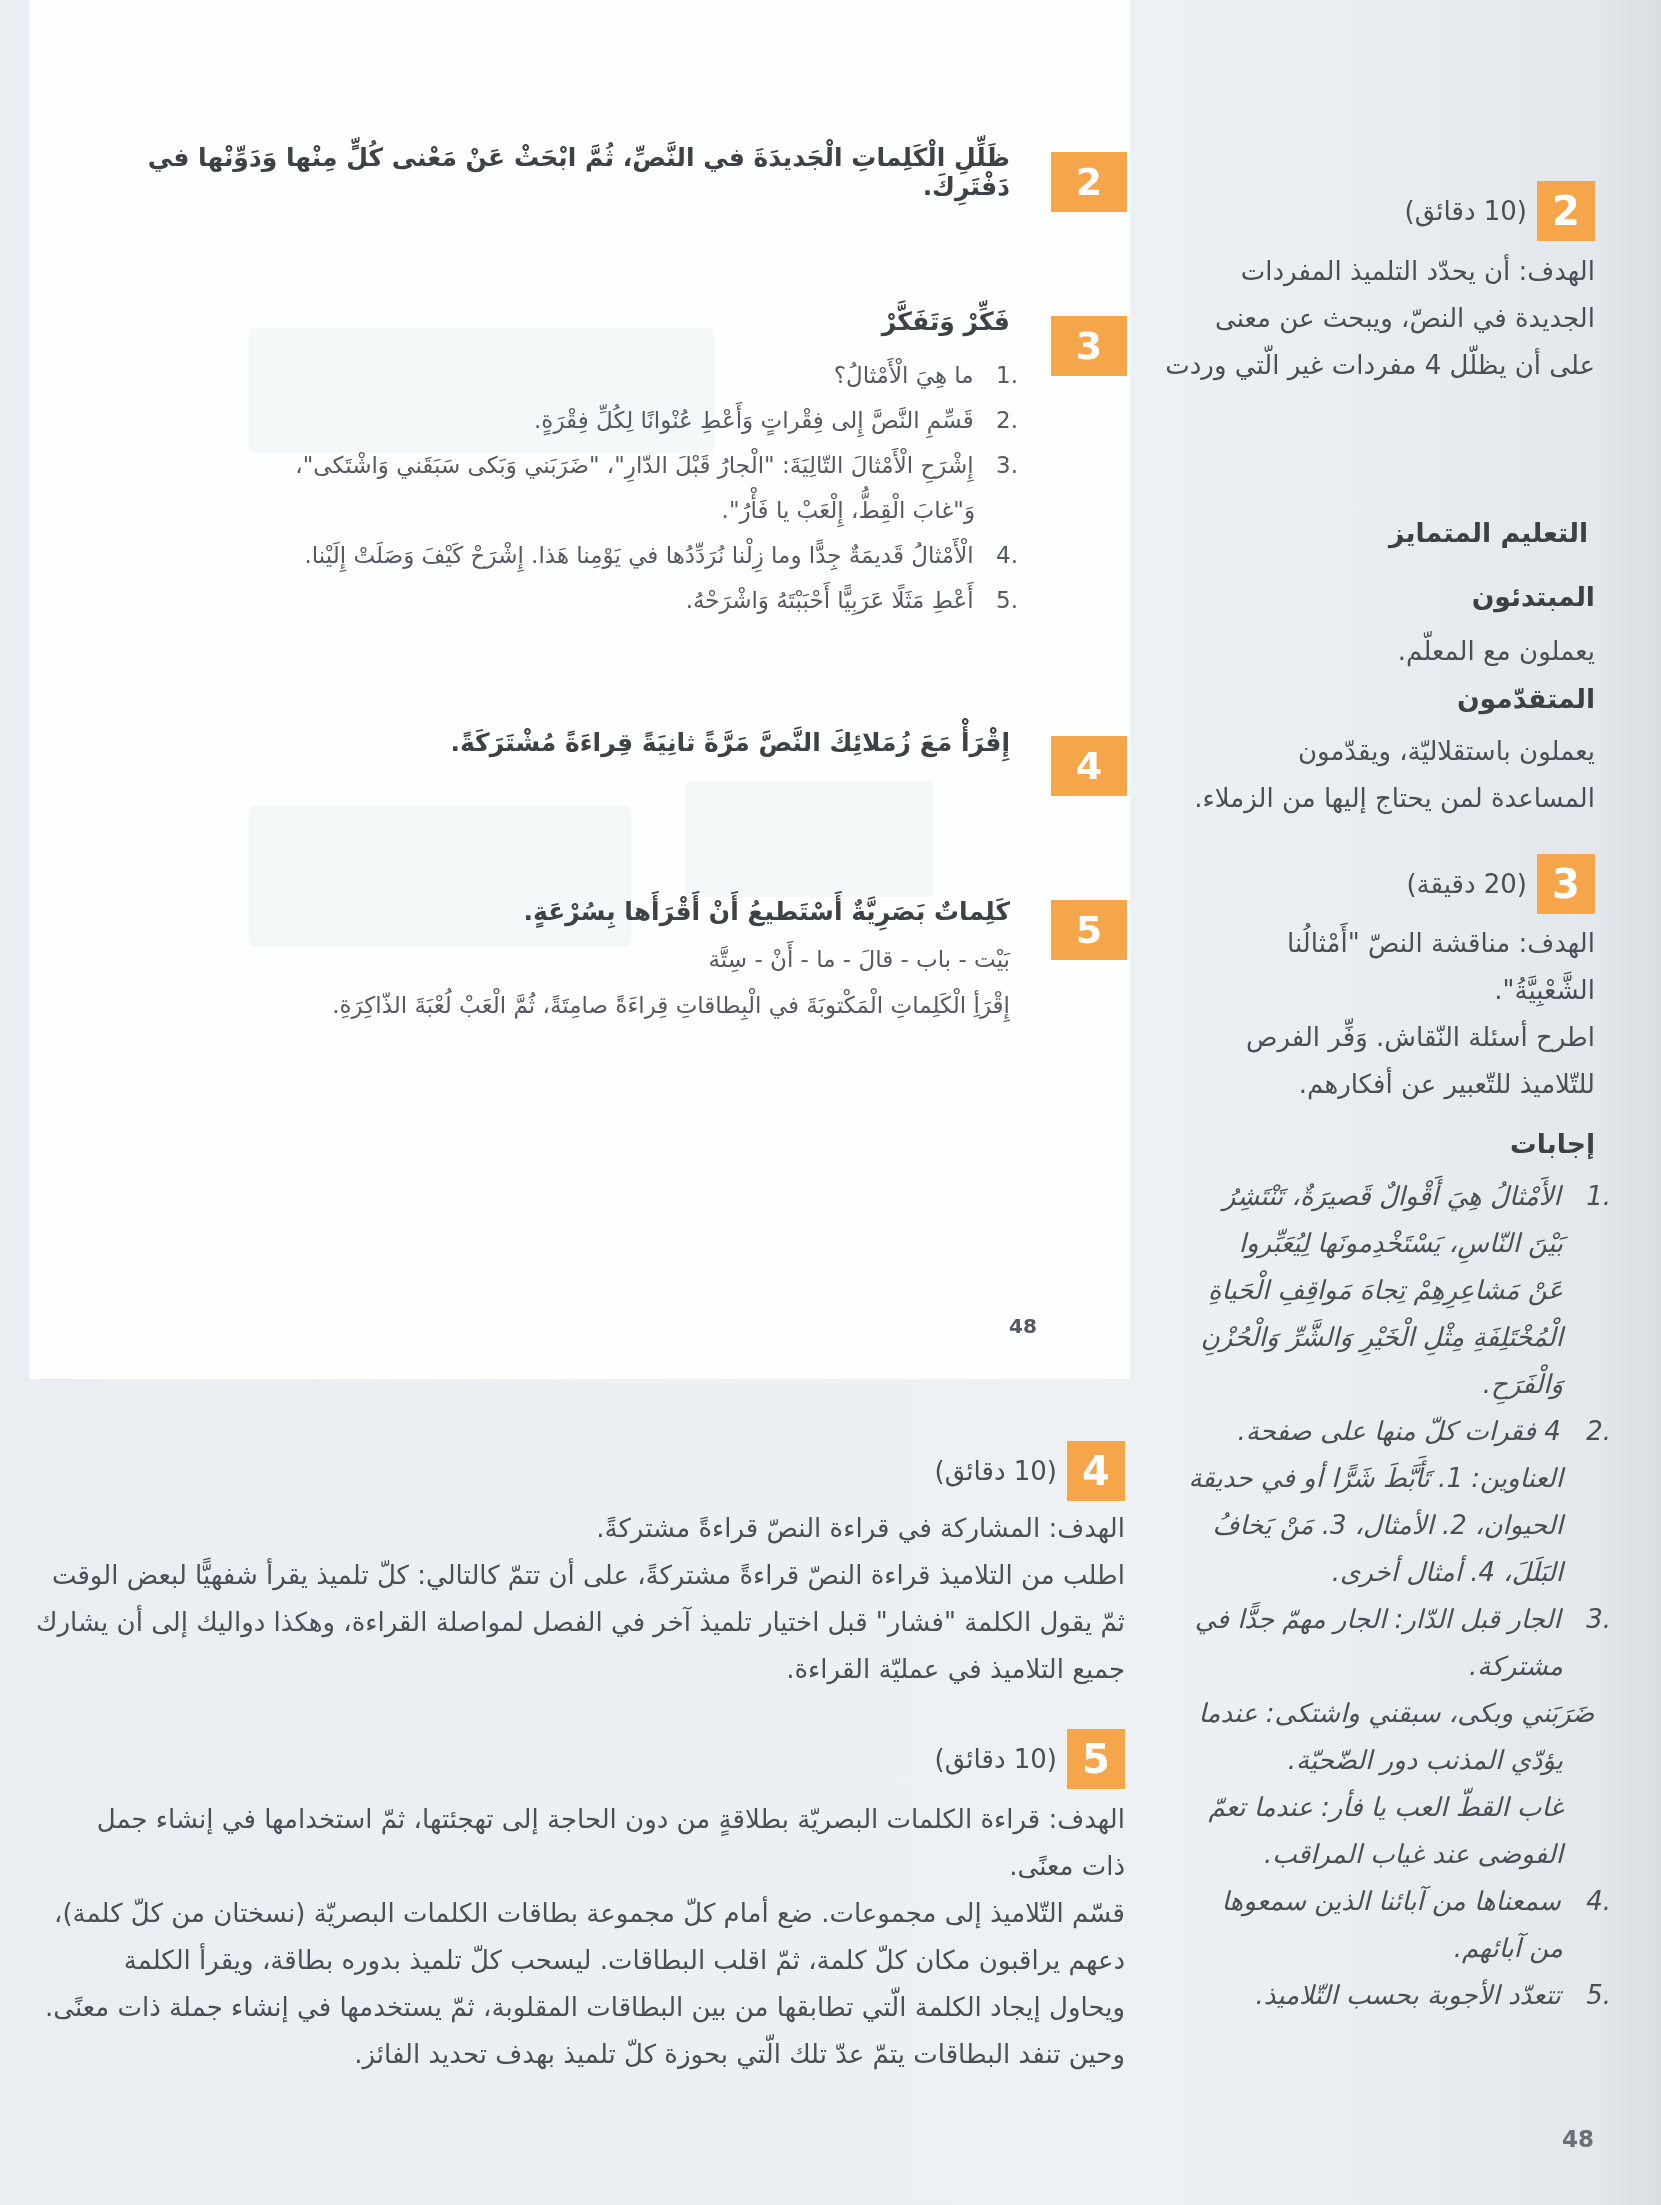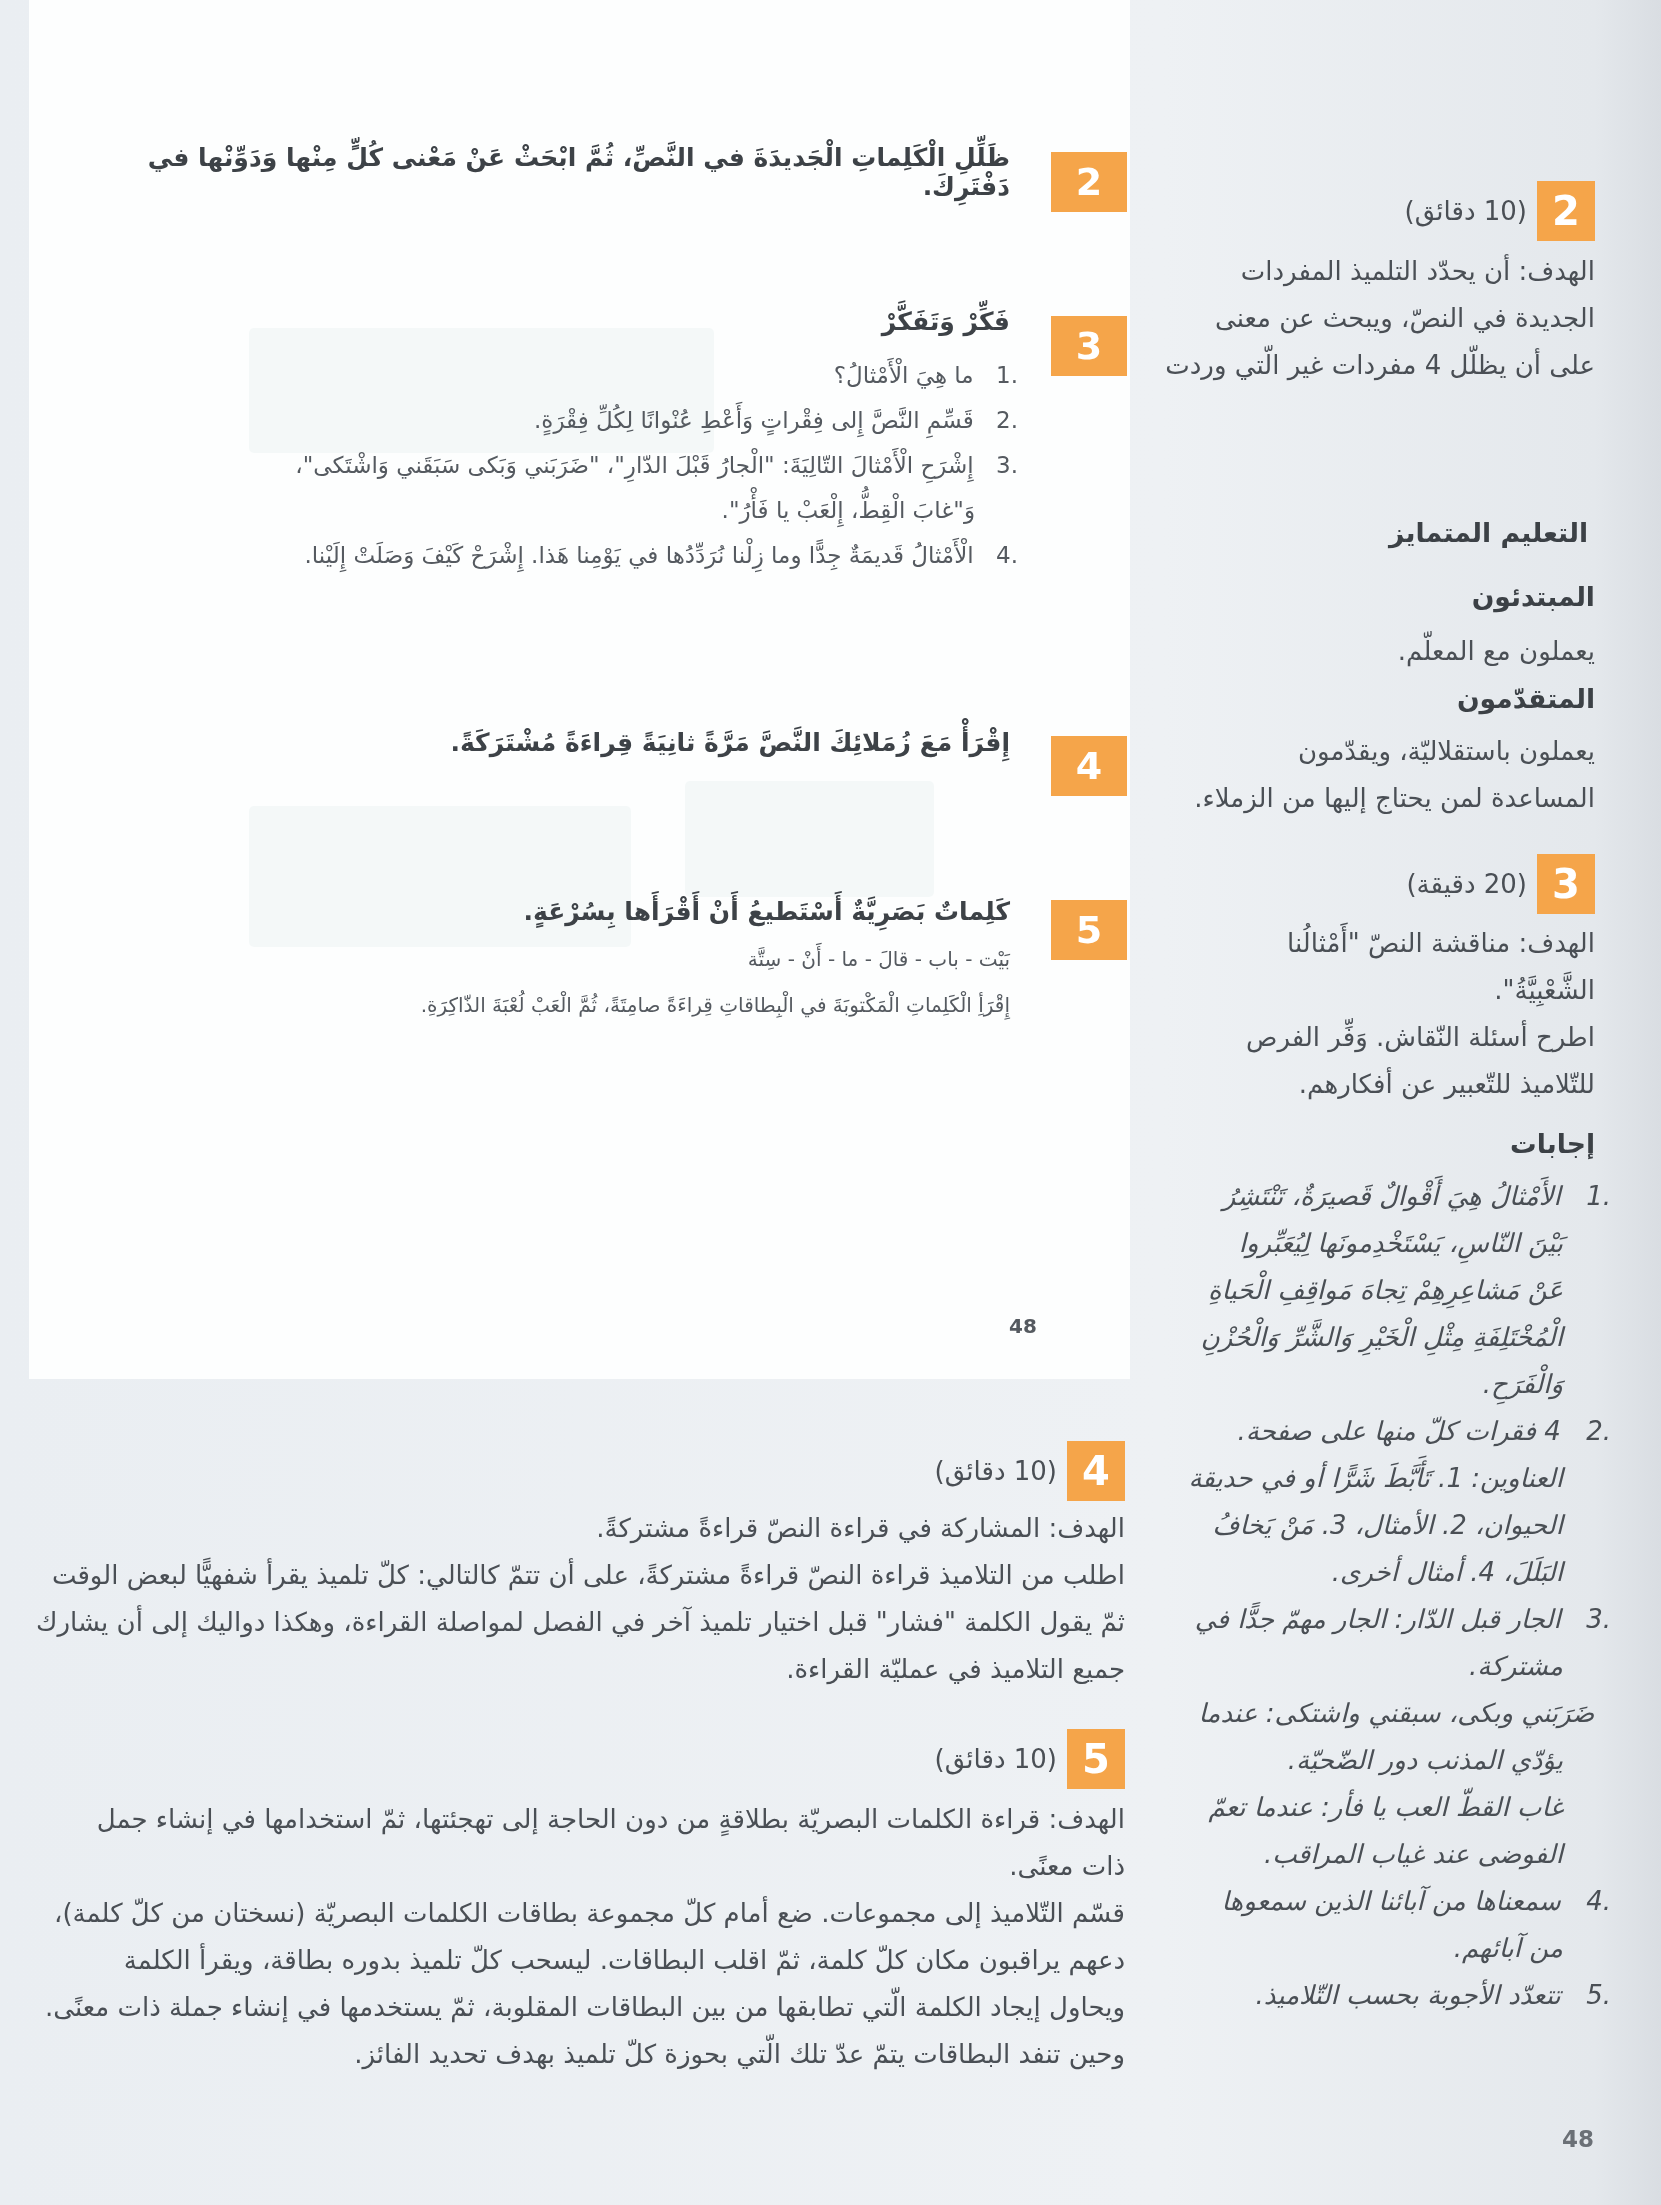--- a/index.html
+++ b/index.html
@@ -19,21 +19,21 @@
     background: #fdfefe;
   }
   .badge {
     position: absolute; background: #f5a54a; color: #ffffff;
     font-family: "DejaVu Sans", sans-serif; font-weight: bold;
     display: flex; align-items: center; justify-content: center;
   }
   .inset .badge { width: 76px; height: 60px; font-size: 38px; }
   .rtl { direction: rtl; text-align: right; position: absolute; }
   .task-title { font-size: 25px; font-weight: bold; color: #3d4247; }
-  .task-line { font-size: 20px; color: #555a60; line-height: 45px; }
+  .task-line { font-size: 23px; color: #555a60; line-height: 45px; }
   .task-list { margin: 0; padding: 0; list-style: none; }
   .task-list li { font-size: 23px; color: #555a60; line-height: 45px; }
   .num { display: inline-block; width: 37px; text-align: right; direction: ltr; }
   .inset-pagenum {
     position: absolute; left: 980px; top: 1314px; font-size: 20px;
     font-weight: bold; color: #555a60;
   }
 
   
   .tg-header { position: absolute; display: flex; align-items: center; direction: rtl; }
@@ -72,20 +72,21 @@
 
   <div class="badge" style="left:1022px;top:316px;">
     <span>3</span>
   </div>
   <div class="rtl task-title" style="right:120px;top:307px;width:831px;">فَكِّرْ وَتَفَكَّرْ</div>
   <ul class="rtl task-list" style="right:112px;top:353px;width:914px;">
     <li><span class="num">1.</span> <span>ما هِيَ الْأَمْثالُ؟</span></li>
     <li><span class="num">2.</span> <span>قَسِّمِ النَّصَّ إِلى فِقْراتٍ وَأَعْطِ عُنْوانًا لِكُلِّ فِقْرَةٍ.</span></li>
     <li><span class="num">3.</span> <span>إِشْرَحِ الْأَمْثالَ التّالِيَةَ: "الْجارُ قَبْلَ الدّارِ"، "ضَرَبَني وَبَكى سَبَقَني وَاشْتَكى"،</span><br><span style="display:inline-block;width:43px;"></span><span>وَ"غابَ الْقِطُّ، إِلْعَبْ يا فَأْرُ".</span></li>
     <li><span class="num">4.</span> <span>الْأَمْثالُ قَديمَةٌ جِدًّا وما زِلْنا نُرَدِّدُها في يَوْمِنا هَذا. إِشْرَحْ كَيْفَ وَصَلَتْ إِلَيْنا.</span></li>
+    <li><span class="num">5.</span> <span>أَعْطِ مَثَلًا عَرَبِيًّا أَحْبَبْتَهُ وَاشْرَحْهُ.</span></li>
   </ul>
 
   <div class="badge" style="left:1022px;top:736px;">
     <span>4</span>
   </div>
   <div class="rtl task-title" style="right:120px;top:728px;width:831px;">إِقْرَأْ مَعَ زُمَلائِكَ النَّصَّ مَرَّةً ثانِيَةً قِراءَةً مُشْتَرَكَةً.</div>
 
   <div class="badge" style="left:1022px;top:900px;">
     <span>5</span>
   </div>

